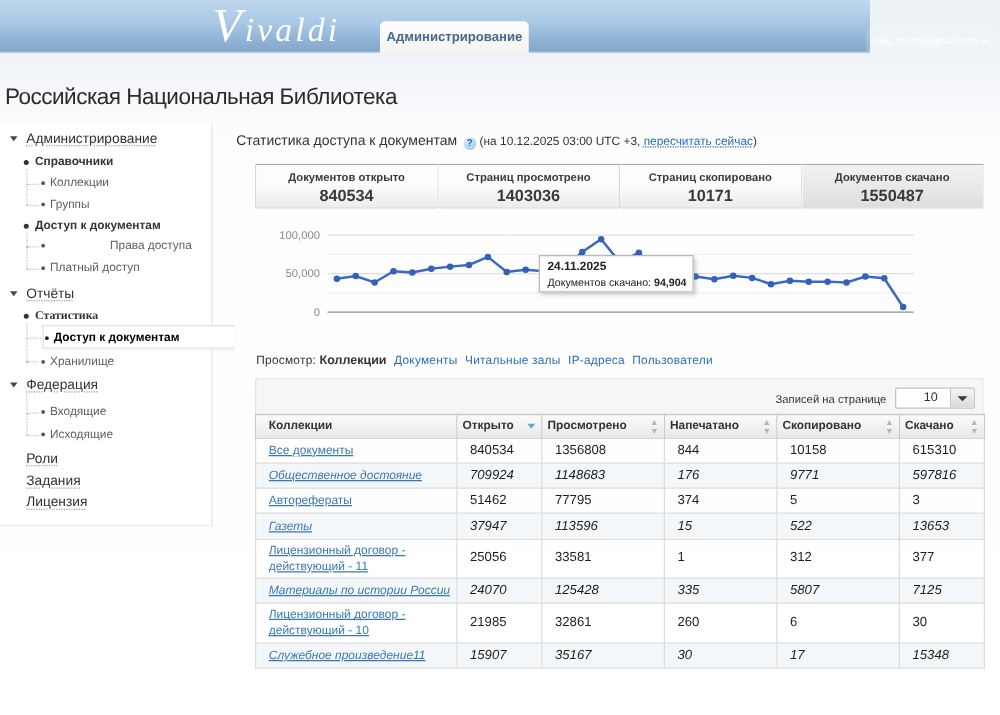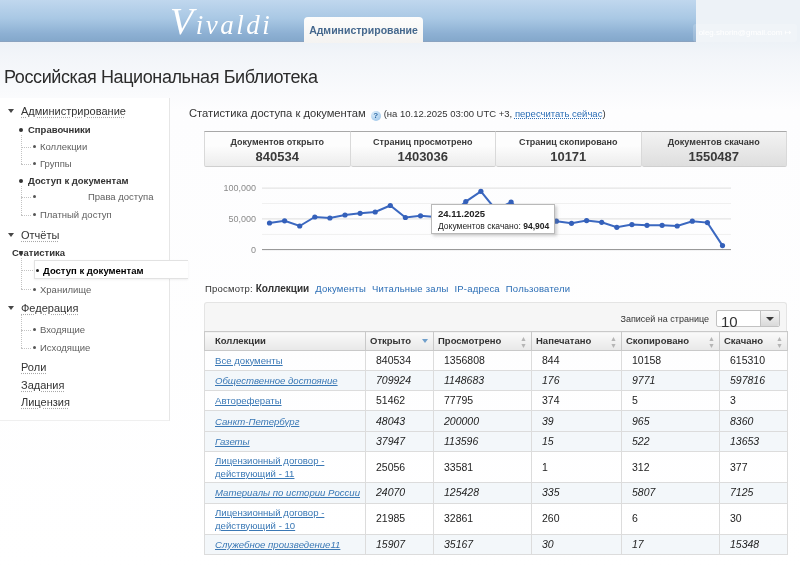--- a/index.html
+++ b/index.html
@@ -99,21 +99,21 @@
 #viewrow b { margin-right:6px; font-size:10px; letter-spacing:0; }
 #viewrow a { color:#2a6db5; text-decoration:none; margin-right:6px; }
 
 #psize { position:absolute; left:204px; top:302px; width:583px; height:29px; font-size:9px; color:#333;
   background:#f6f6f6; border:1px solid #e4e4e4; border-bottom:none; border-radius:3px 3px 0 0; }
 #psize .txt { position:absolute; right:77px; top:11px; }
 #sel {
   position:absolute; right:6px; top:7px; width:64px; height:17px;
   border:1px solid #c2c2c2; border-radius:2px; background:#ffffff;
 }
-#sel .v { position:absolute; left:4px; top:2px; font-size:15px; }
+#sel .v { position:absolute; left:22px; top:2px; font-size:10px; }
 #sel .btn {
   position:absolute; right:0; top:0; width:19px; height:15px;
   background:linear-gradient(#f6f6f6, #d9d9d9); border-left:1px solid #c2c2c2;
   border-radius:0 2px 2px 0;
 }
 #sel .btn:after {
   content:""; position:absolute; left:5px; top:6px;
   border-left:4px solid transparent; border-right:4px solid transparent;
   border-top:4px solid #3a3a3a;
 }
@@ -169,21 +169,21 @@
   <div class="bu2" style="left:33px; top:195px;"></div>
   <div class="sn leaf" style="left:40px; top:191px;padding-left:48px;"><a href="#">Права доступа</a></div>
   <div class="th" style="left:21px; top:215px; width:10px;"></div>
   <div class="bu2" style="left:33px; top:213px;"></div>
   <div class="sn leaf" style="left:40px; top:209px;"><a href="#">Платный доступ</a></div>
 
   <div class="arrow" style="left:8px; top:233px;"></div>
   <div class="sn top" style="left:21px; top:228px;"><a href="#">Отчёты</a></div>
 
   <div class="bu1" style="left:19px; top:251px;"></div>
-  <div class="sn b1" style="left:12px; top:247px;">Статистика</div>
+  <div class="sn b1" style="left:28px; top:247px;font-family:Liberation Serif, serif;">Статистика</div>
   <div class="tv" style="left:21px; top:258px; height:31px;"></div>
   <div id="selbox"></div>
   <div class="th" style="left:21px; top:270px; width:12px;"></div>
   <div class="bu2" style="left:36px; top:269px; background:#222;"></div>
   <div class="sn b1" style="left:43px; top:265px; color:#000;">Доступ к документам</div>
   <div class="th" style="left:21px; top:289px; width:10px;"></div>
   <div class="bu2" style="left:33px; top:288px;"></div>
   <div class="sn leaf" style="left:40px; top:284px;"><a href="#">Хранилище</a></div>
 
   <div class="arrow" style="left:8px; top:306px;"></div>
@@ -310,28 +310,20 @@
         </tr>
     <tr>
           <td><a href="#">Авторефераты</a></td>
           <td>51462</td>
           <td>77795</td>
           <td>374</td>
           <td>5</td>
           <td>3</td>
         </tr>
     <tr class="alt">
-          <td><a href="#">Санкт-Петербург</a></td>
-          <td>48043</td>
-          <td>200000</td>
-          <td>39</td>
-          <td>965</td>
-          <td>8360</td>
-        </tr>
-    <tr class="alt">
           <td><a href="#">Газеты</a></td>
           <td>37947</td>
           <td>113596</td>
           <td>15</td>
           <td>522</td>
           <td>13653</td>
         </tr>
     <tr class="r2">
           <td><a href="#">Лицензионный договор -<br>действующий - 11</a></td>
           <td>25056</td>

